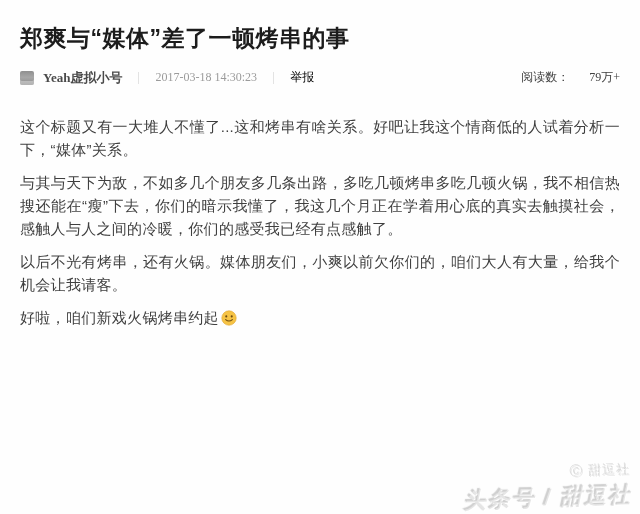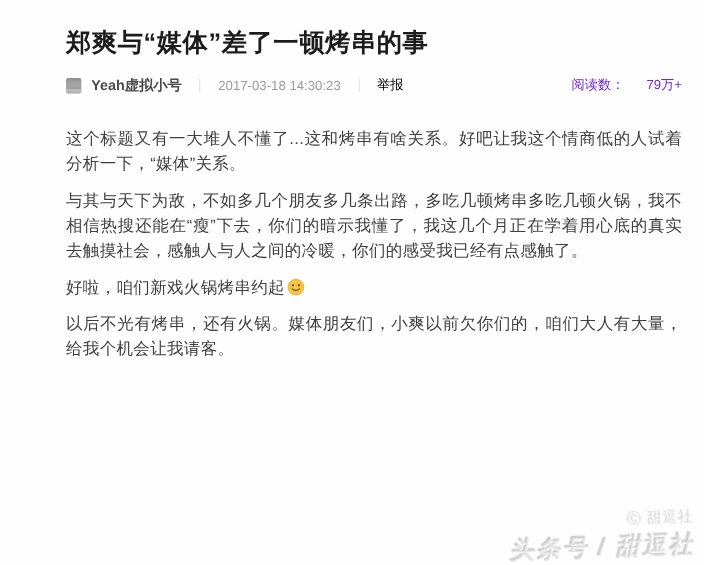--- a/index.html
+++ b/index.html
@@ -1,39 +1,39 @@
 <!DOCTYPE html>
 <html><head>
 <meta charset="utf-8">
 <style>
   * { margin:0; padding:0; box-sizing:border-box; }
   html,body { width:640px; height:514px; }
   body { font-family:"Liberation Sans","DejaVu Sans",sans-serif; background:#ffffff; }
-  .page { position:relative; width:640px; height:514px; background:#fefefe; overflow:hidden;padding-left:40px; }
+  .page { position:relative; width:640px; height:514px; background:#fefefe; overflow:hidden; }
 
   .article-title {
     margin:24px 20px 0 20px;
     font-size:23px; font-weight:bold; color:#1c1c1c;
     letter-spacing:0.5px; line-height:1.3;
   }
 
   .meta-row {
     margin:15px 20px 0 20px;
     display:flex; align-items:center;
-    font-size:12px; color:#9b9b9b;
+    font-size:12px; color:#9b9b9b;font-family:Liberation Serif, serif;
   }
   .avatar {
     width:14px; height:14px; border-radius:2px; margin-right:9px;
     background:linear-gradient(180deg,#8f8f8f 0%,#a7a7a7 45%,#8a8a8a 100%);
     box-shadow:inset 0 -4px 0 rgba(255,255,255,0.35);
   }
   .author-name { color:#4a4a4a; font-weight:bold; font-size:13px; cursor:pointer; }
   .sep { width:1px; height:12px; background:#e3e3e3; margin:0 16px; }
   .report-link { color:#000000; cursor:pointer; }
-  .read-count { margin-left:auto; color:#6d28d9; display:flex; align-items:center; }
+  .read-count { margin-left:auto; color:#404040; display:flex; align-items:center; }
   .read-count .val { margin-left:20px; }
 
   .content {
     margin:28px 20px 0 20px;
     font-size:15px; line-height:23px; color:#3f3f3f;
     letter-spacing:0.3px; text-align:justify;
   }
   .content p { margin-bottom:10px; }
   .emoji {
     display:inline-block; width:16px; height:16px;
@@ -73,30 +73,30 @@
     <span class="report-link">举报</span>
     <span class="read-count">
       <span>阅读数：</span>
       <span class="val">79万+</span>
     </span>
   </div>
 
   <div class="content">
     <p>这个标题又有一大堆人不懂了...这和烤串有啥关系。好吧让我这个情商低的人试着分析一下，“媒体”关系。</p>
     <p>与其与天下为敌，不如多几个朋友多几条出路，多吃几顿烤串多吃几顿火锅，我不相信热搜还能在“瘦”下去，你们的暗示我懂了，我这几个月正在学着用心底的真实去触摸社会，感触人与人之间的冷暖，你们的感受我已经有点感触了。</p>
+    <p>以后不光有烤串，还有火锅。媒体朋友们，小爽以前欠你们的，咱们大人有大量，给我个机会让我请客。</p>
     <p>
       <span>好啦，咱们新戏火锅烤串约起</span><span class="emoji"><svg viewBox="0 0 20 20" width="16" height="16" aria-hidden="true">
         <circle cx="10" cy="10" r="9" fill="#f6c344"></circle>
         <circle cx="10" cy="10" r="9" fill="none" stroke="#e0a62e" stroke-width="0.8"></circle>
         <circle cx="6.6" cy="8" r="1.3" fill="#6b4a10"></circle>
         <circle cx="13.4" cy="8" r="1.3" fill="#6b4a10"></circle>
         <path d="M5.8 12 Q10 15.6 14.2 12" stroke="#6b4a10" stroke-width="1.4" fill="none" stroke-linecap="round"></path>
       </svg></span>
     </p>
-    <p>以后不光有烤串，还有火锅。媒体朋友们，小爽以前欠你们的，咱们大人有大量，给我个机会让我请客。</p>
   </div>
 
   <div class="watermark">
     <div class="wm-badge">Ⓒ 甜逗社</div>
     <div class="wm-text">头条号 / 甜逗社</div>
   </div>
 
 </div>
 
 </body></html>

